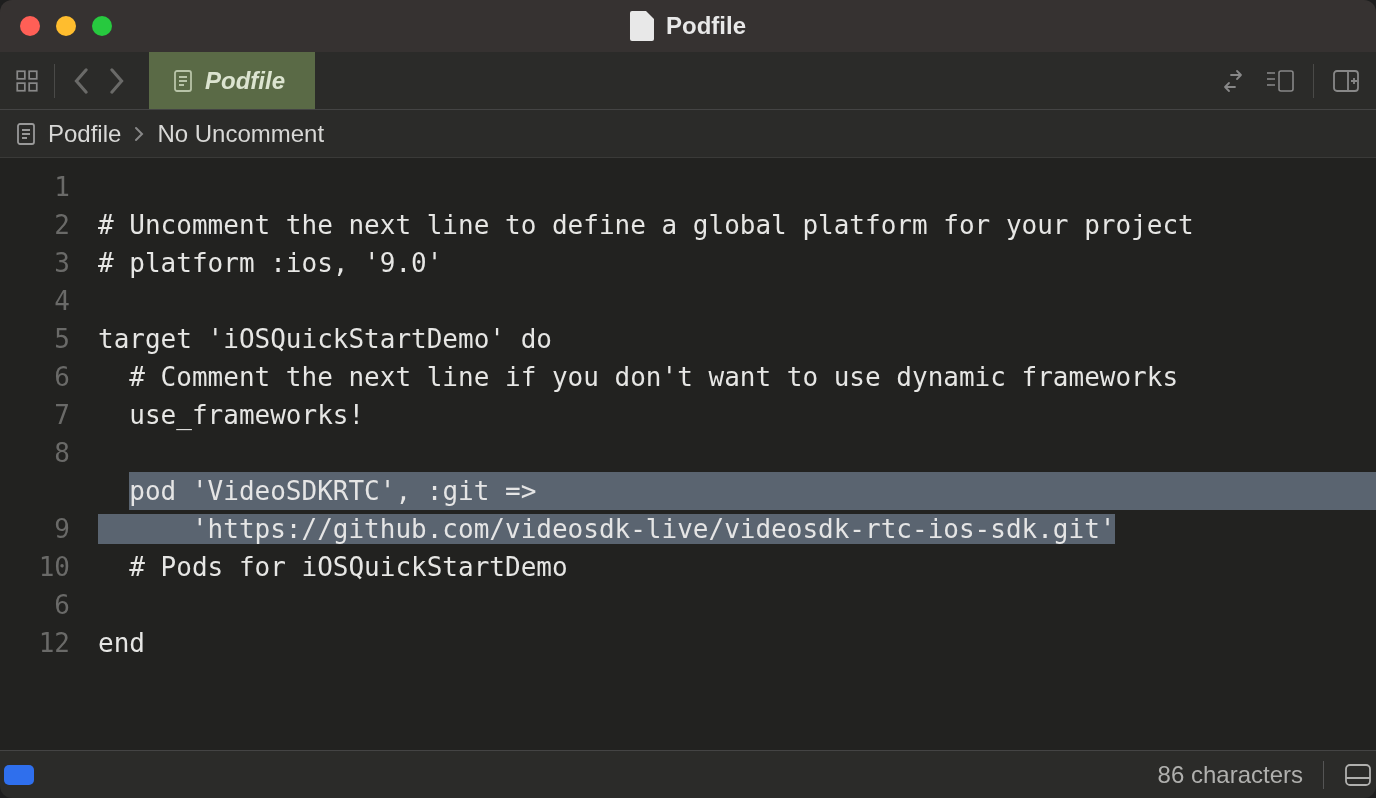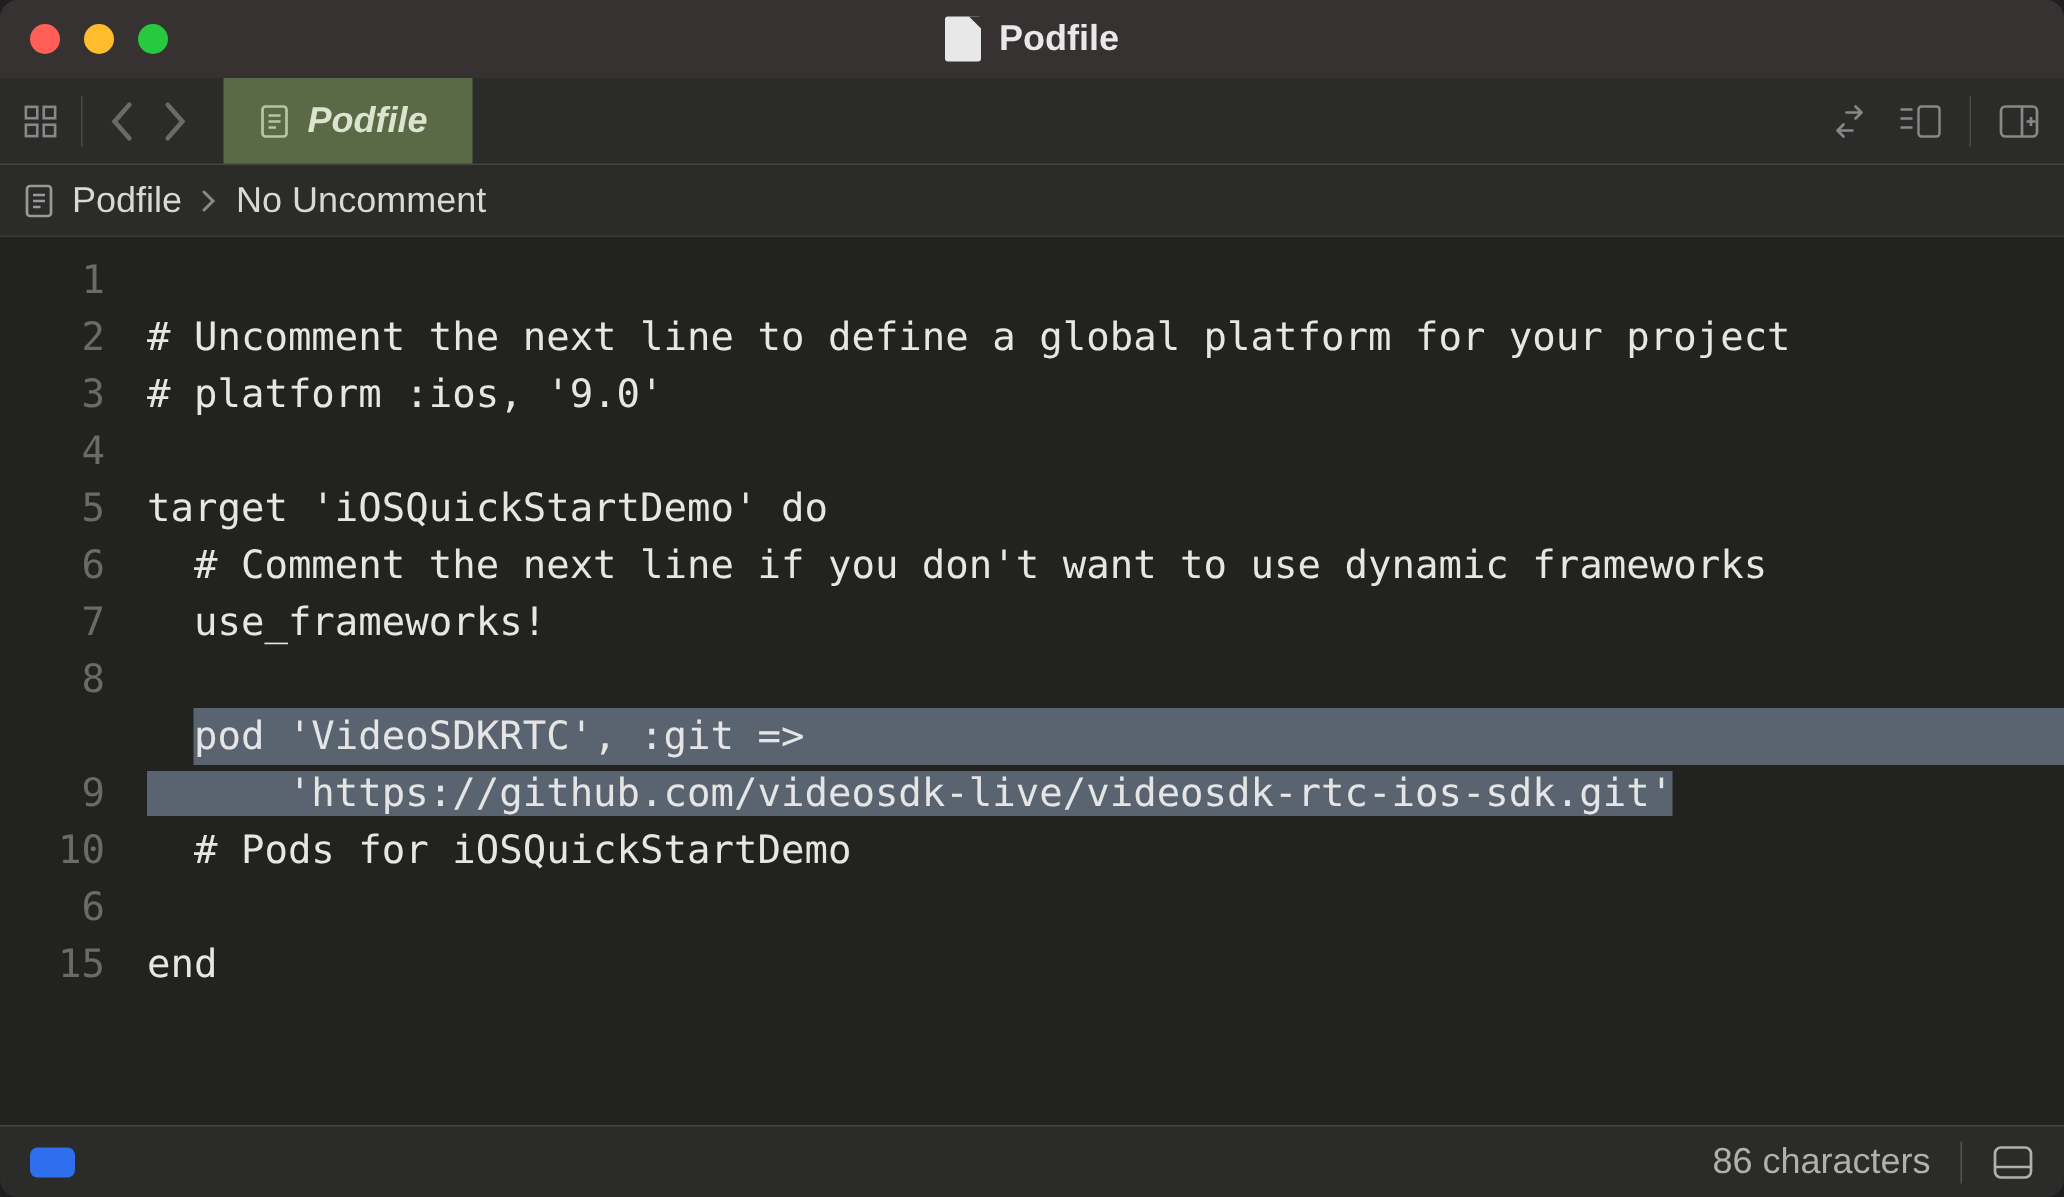--- a/index.html
+++ b/index.html
@@ -170,21 +170,21 @@
     background: #5a6470;
     color: #e5e5e5;
   }
   .line { position: relative; z-index: 1; }
   .statusbar {
     height: 48px;
     background: #2b2b29;
     border-top: 1px solid #444;
     display: flex;
     align-items: center;
-    padding: 0 20px;
+    padding: 0 4px;
     flex-shrink: 0;
   }
   .sb-pill {
     width: 30px;
     height: 20px;
     background: #2f6fed;
     border-radius: 5px;
   }
   .sb-right {
     margin-left: auto;
@@ -299,21 +299,21 @@
       <div>3</div>
       <div>4</div>
       <div>5</div>
       <div>6</div>
       <div>7</div>
       <div>8</div>
       <div></div>
       <div>9</div>
       <div>10</div>
       <div>6</div>
-      <div>15</div>
+      <div>12</div>
     </div>
   <div class="code" id="code"><div class="line"># Uncomment the next line to define a global platform for your project</div><div class="line"># platform :ios, '9.0'</div><div class="line">&nbsp;</div><div class="line">target 'iOSQuickStartDemo' do</div><div class="line">  # Comment the next line if you don't want to use dynamic frameworks</div><div class="line">  use_frameworks!</div><div class="line">&nbsp;</div><div class="line"><span>  </span><span class="sel" style="display: inline-block; min-width: calc(100% - 2ch);">pod 'VideoSDKRTC', :git =&gt;</span></div><div class="line"><span class="sel">      'https://github.com/videosdk-live/videosdk-rtc-ios-sdk.git'</span></div><div class="line">  # Pods for iOSQuickStartDemo</div><div class="line">&nbsp;</div><div class="line">end</div><div class="line">&nbsp;</div></div>
 </div>
 
 <div class="statusbar">
   <div class="sb-pill"></div>
   <div class="sb-right">
     <span>86 characters</span>
     <div class="sb-divider"></div>
     <span>

